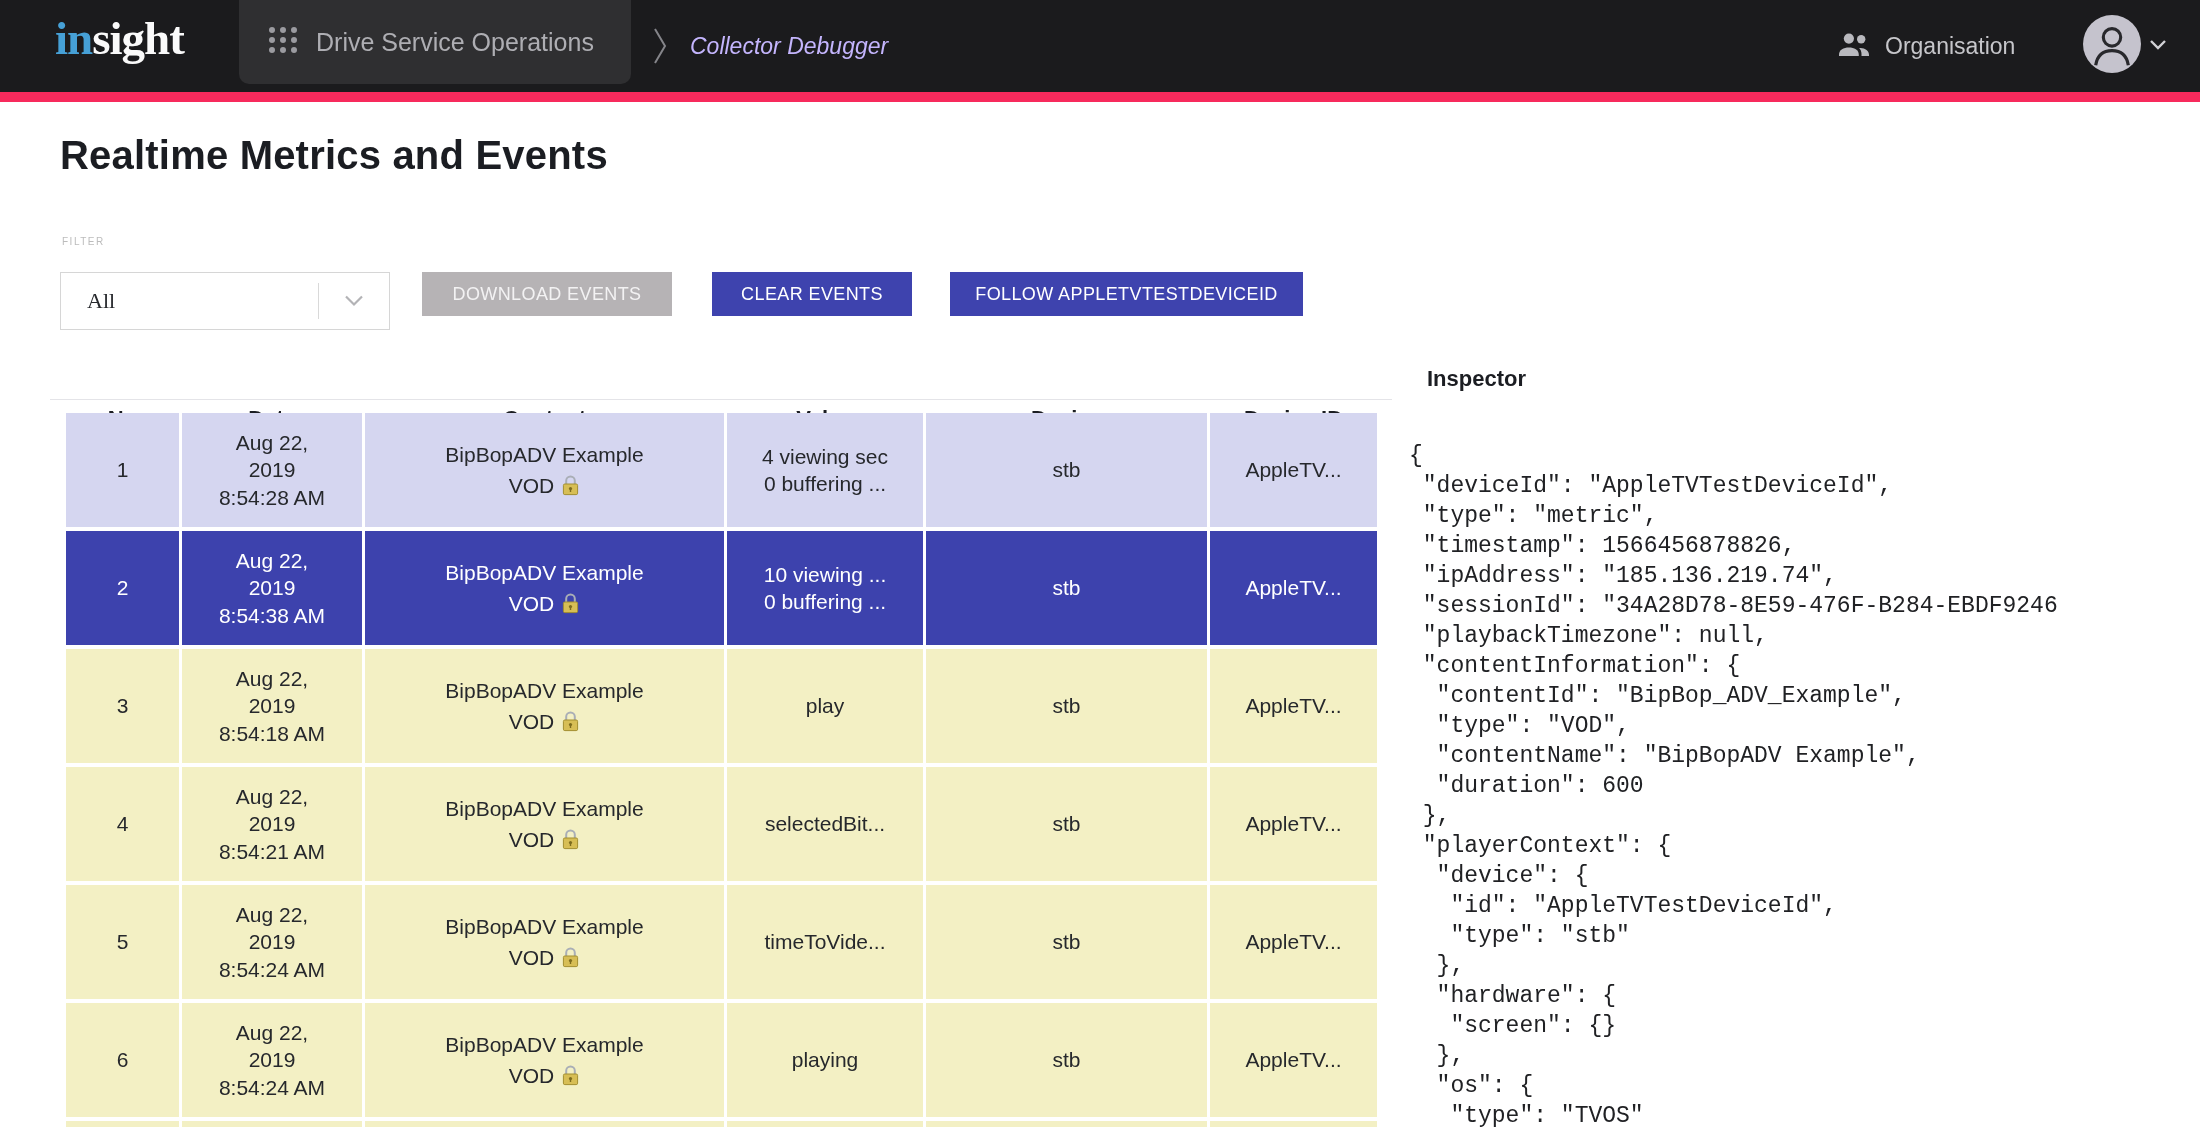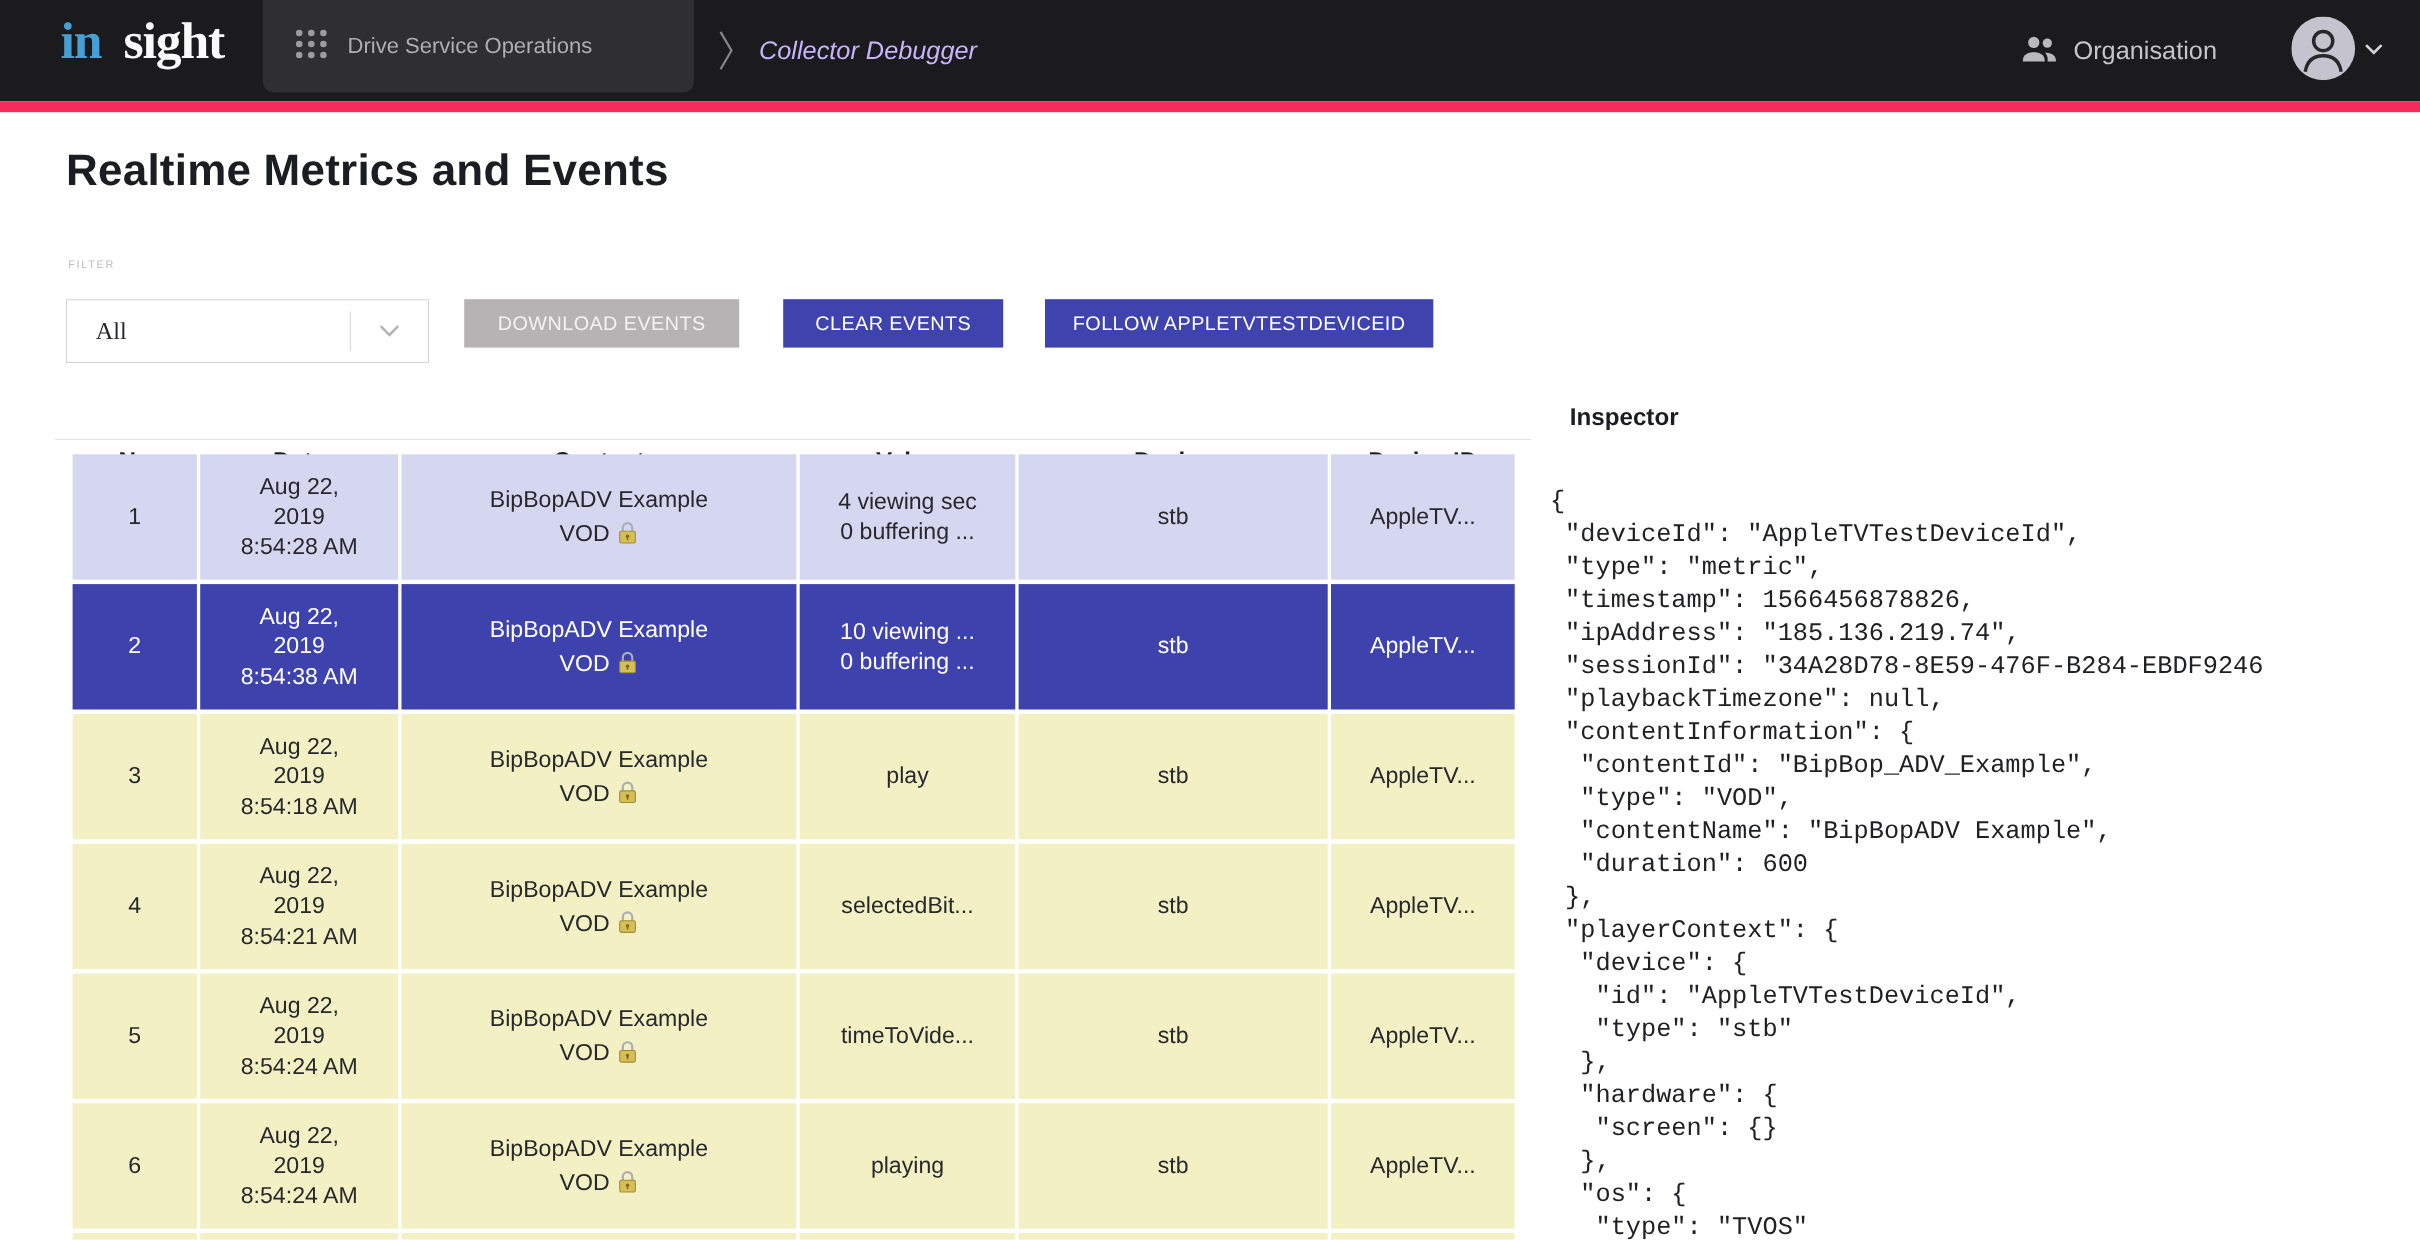--- a/index.html
+++ b/index.html
@@ -10,25 +10,25 @@
   }
   *{margin:0;padding:0;box-sizing:border-box;}
   html,body{background:#fff;}
   body{font-family:"Liberation Sans",sans-serif;}
   #screen{position:relative;width:2200px;height:1127px;background:#fff;overflow:hidden;}
 
   
   .topbar{position:absolute;left:0;top:0;width:2200px;height:92px;background:var(--header-bg);}
   .stripe{position:absolute;left:0;top:92px;width:2200px;height:10px;background:var(--accent);}
   .logo{position:absolute;left:55px;top:0;height:76px;display:flex;align-items:center;
-        font-family:"Liberation Serif","DejaVu Serif",serif;font-size:47px;font-weight:600;letter-spacing:-1px;gap:20px;}
+        font-family:"Liberation Serif","DejaVu Serif",serif;font-size:47px;font-weight:600;letter-spacing:-1px;}
   .logo .p1{color:var(--logo-blue);} .logo .p2{color:#fafafa;}
   .chip{position:absolute;left:239px;top:0;width:392px;height:84px;background:var(--chip-bg);
         border-radius:0 0 10px 10px;display:flex;align-items:center;padding-left:27px;gap:16px;cursor:pointer;}
-  .chip-label{color:#aeaeb3;font-size:20px;}
+  .chip-label{color:#aeaeb3;font-size:25px;}
   .crumb-sep{position:absolute;left:652px;top:26px;}
   .crumb-current{position:absolute;left:690px;top:0;height:92px;display:flex;align-items:center;color:#c4b5fd;font-size:23px;font-style:italic;}
   .org{position:absolute;left:1836px;top:0;height:92px;display:flex;align-items:center;gap:13px;cursor:pointer;}
   .org-label{color:#c6c6ca;font-size:23px;}
   .avatar{position:absolute;left:2083px;top:15px;width:58px;height:58px;border-radius:50%;cursor:pointer;}
   .avatar-caret{position:absolute;left:2148px;top:38px;cursor:pointer;}
 
   
   .page-title{position:absolute;left:60px;top:133px;font-size:40px;font-weight:700;color:var(--ink);letter-spacing:.2px;}
   .filter-label{position:absolute;left:62px;top:236px;font-size:10px;letter-spacing:1.5px;color:#bcbcbc;}

